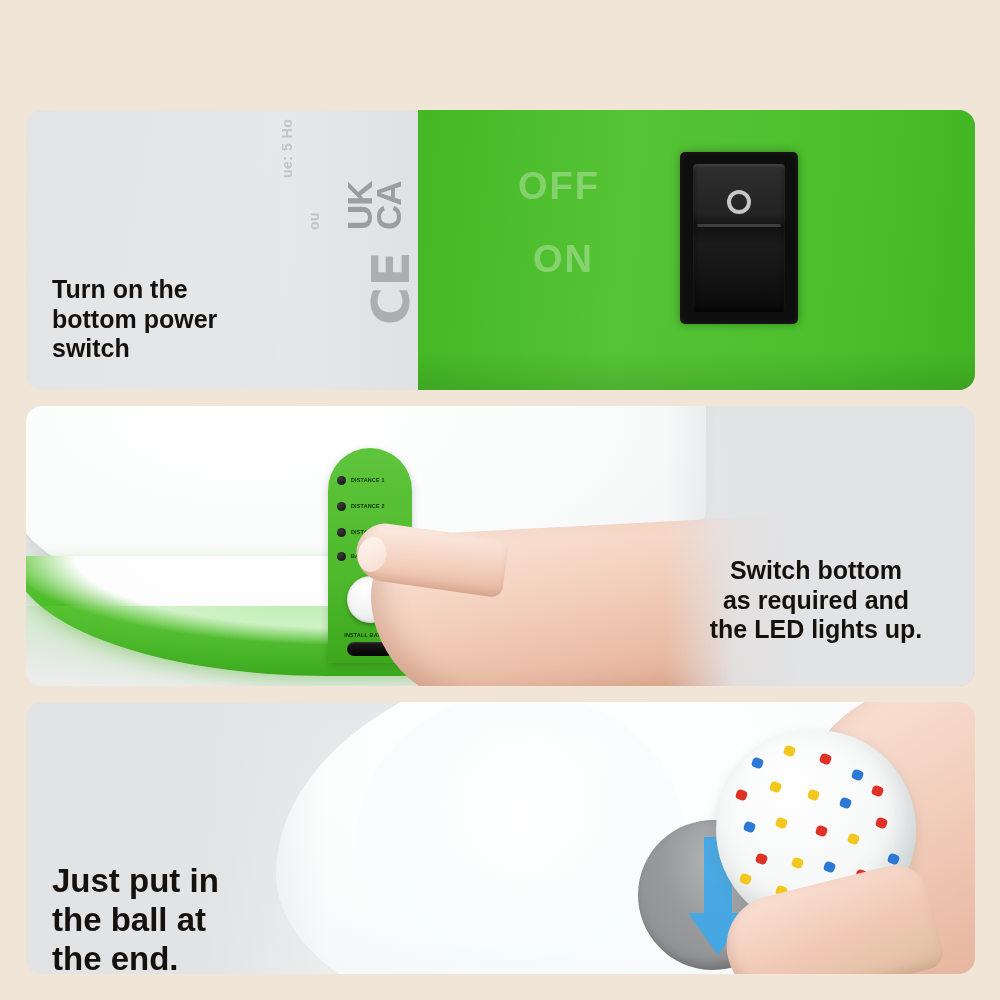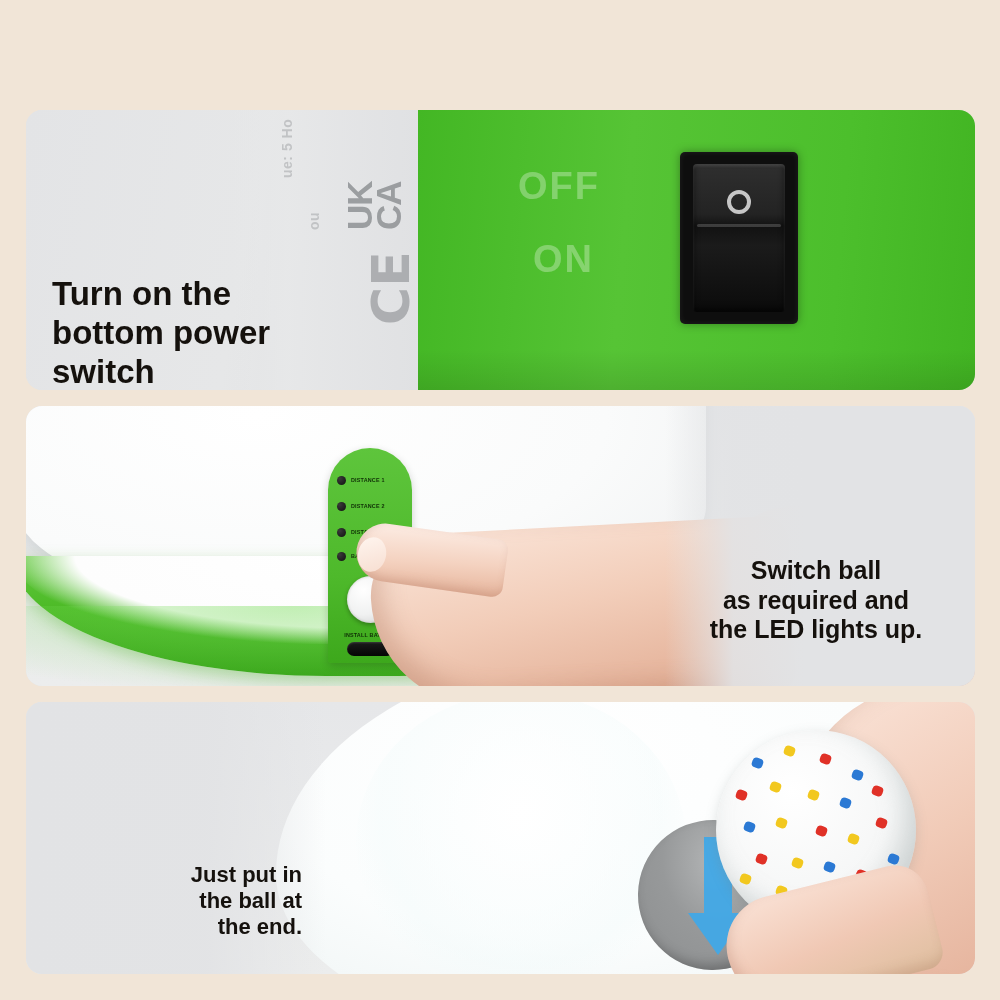--- a/index.html
+++ b/index.html
@@ -33,23 +33,23 @@
 
   .caption {
     position: absolute;
     color: #15110d;
     font-weight: bold;
     font-size: 26px;
     line-height: 1.18;
     z-index: 40;
     white-space: pre-line;
   }
-  #cap1 { left: 26px; top: 165px; width: 250px; text-align: left; font-size: 33px; }
+  #cap1 { left: 26px; top: 165px; width: 250px; text-align: left; font-size: 25px; }
   #cap2 { right: 14px; top: 150px; width: 290px; text-align: center; font-size: 25px; }
-  #cap3 { left: 26px; top: 160px; width: 250px; text-align: right; font-size: 22px; }
+  #cap3 { left: 26px; top: 160px; width: 250px; text-align: left; font-size: 33px; }
 
   
   .p1-left {
     position: absolute; left: 0; top: 0; width: 392px; height: 100%;
     background: linear-gradient(100deg,#e3e4e6 0%, #e6e7e8 55%, #dcdddf 100%);
   }
   .p1-label {
     position: absolute; left: 205px; top: -6px; width: 190px; height: 292px;
     background: linear-gradient(90deg, rgba(226,227,229,0) 0%, rgba(231,232,233,0.9) 30%, rgba(224,225,227,1) 100%);
   }
@@ -324,21 +324,21 @@
       <div class="batt-lbl">INSTALL BATTERY</div>
       <div class="batt-port"></div>
     </div>
 
     <div class="p2-wrist"></div>
     <div class="p2-hand"></div>
     <div class="p2-finger"></div>
     <div class="p2-nail"></div>
 
     <div class="p2-capbg"></div>
-    <div class="caption" id="cap2">Switch ball
+    <div class="caption" id="cap2">Switch bottom
 as required and
 the LED lights up.</div>
   </div>
 
   <div class="panel" id="panel3">
     <div class="p3-bg"></div>
     <div class="p3-body"></div>
     <div class="p3-sheen"></div>
     <div class="p3-hole"></div>
 

